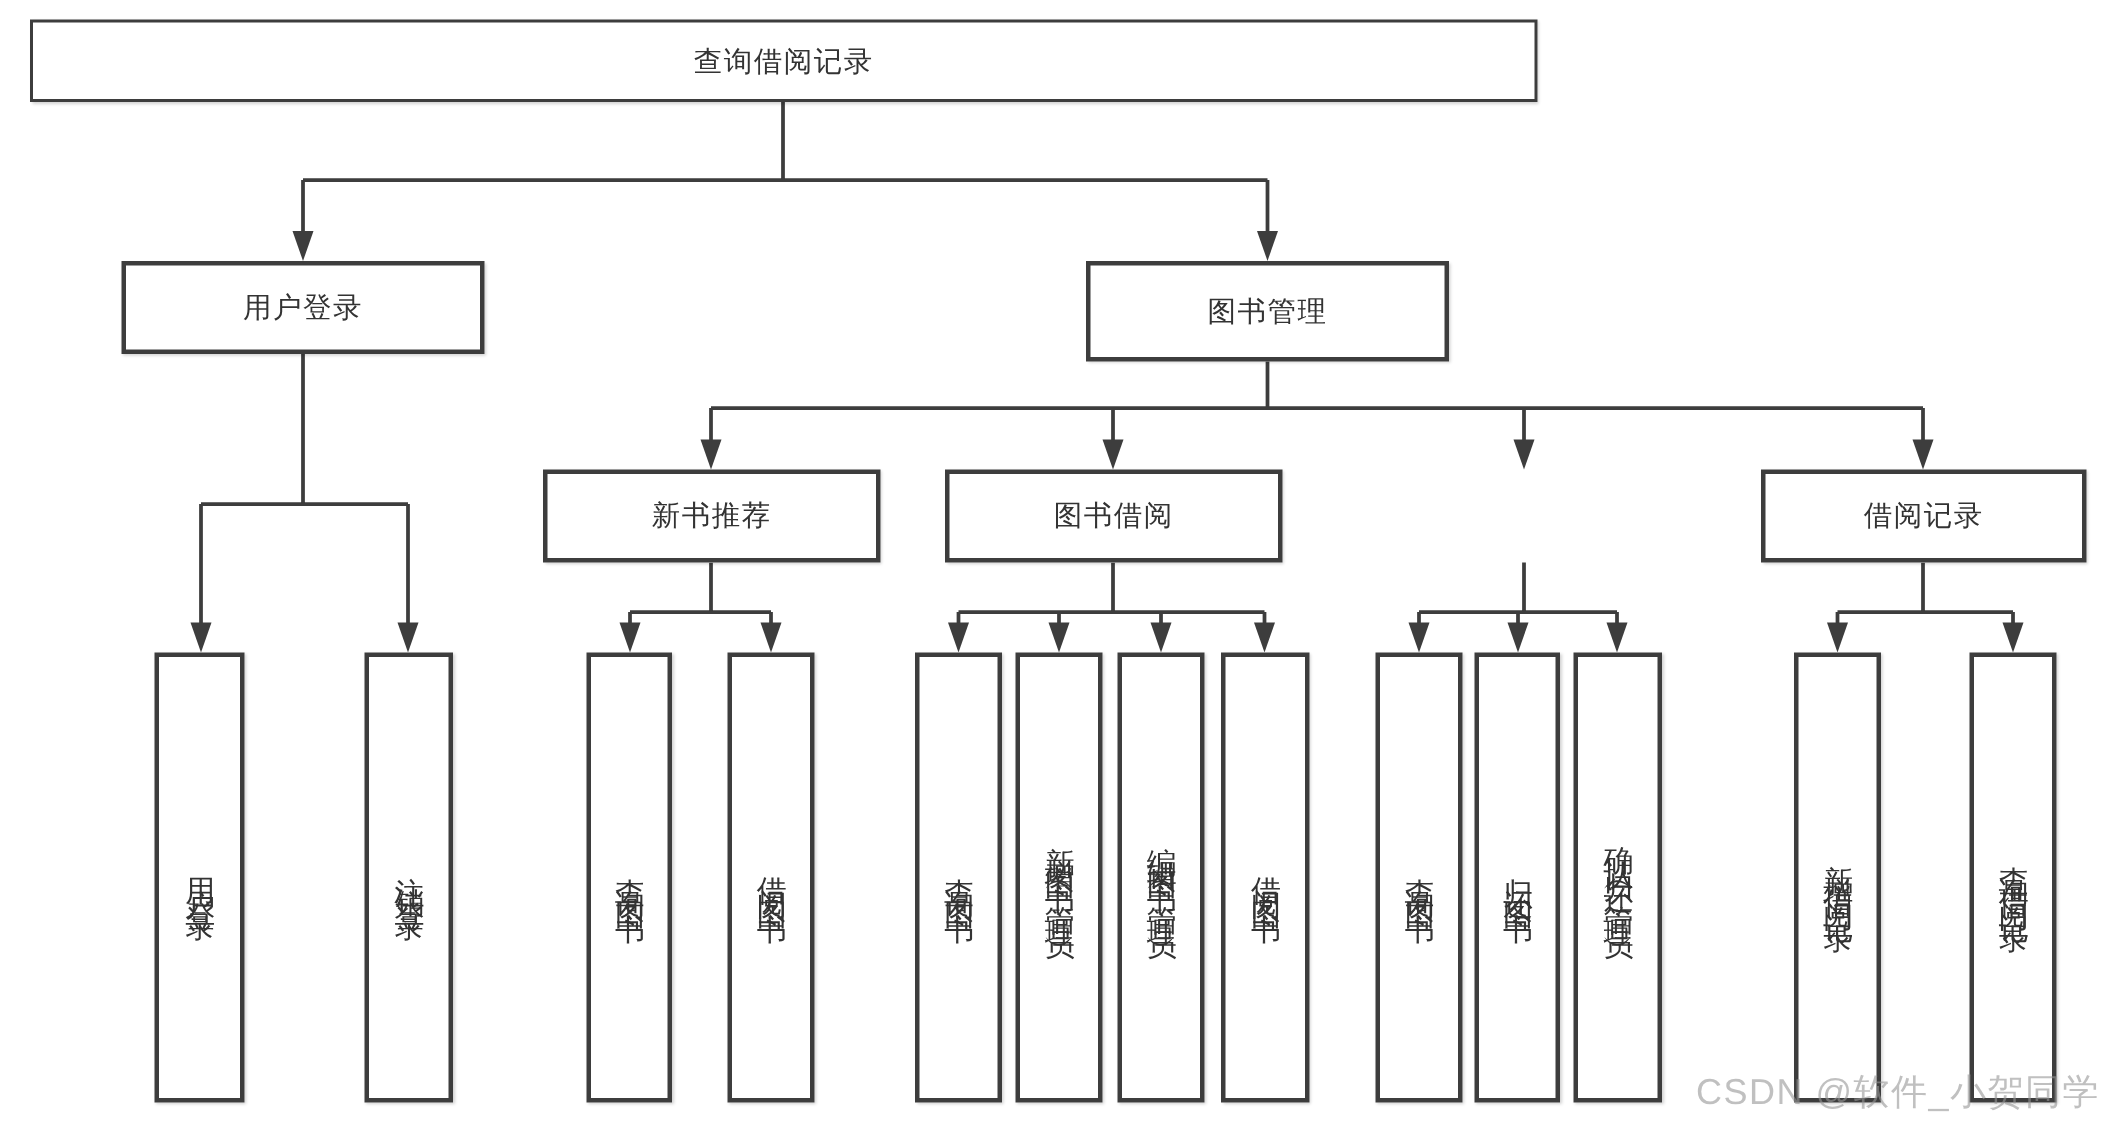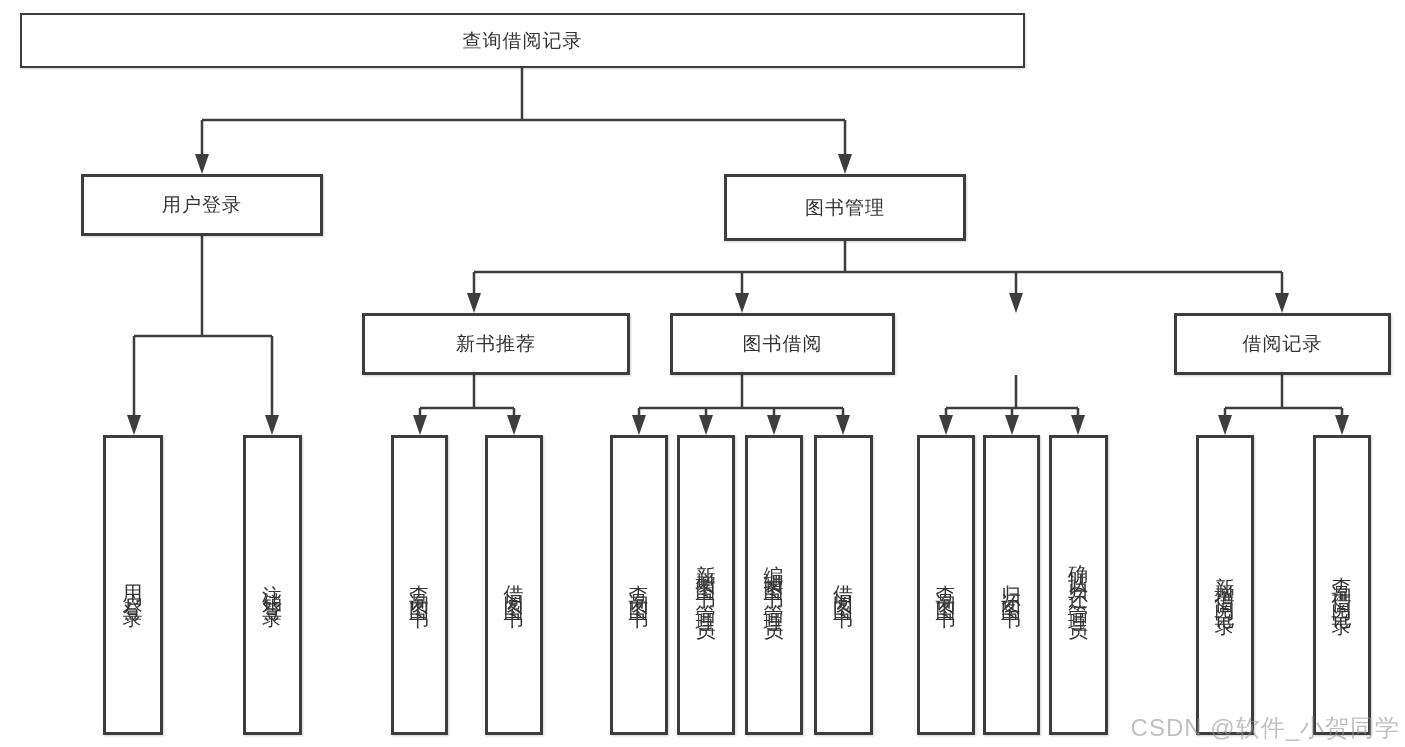--- a/index.html
+++ b/index.html
@@ -92,22 +92,22 @@
     <path d="M1282,375 V408 M1225,408 H1342 M1225,408 V418 M1342,408 V418"></path>
     <polygon points="1218,415 1232,415 1225,435"></polygon>
     <polygon points="1335,415 1349,415 1342,435"></polygon>
   </svg>
 
   <div class="box h-box root-box" style="left:20px;top:13px;width:1005px;height:55px;">查询借阅记录</div>
 
   <div class="box h-box" style="left:81px;top:174px;width:242px;height:62px;">用户登录</div>
   <div class="box h-box" style="left:724px;top:174px;width:242px;height:67px;">图书管理</div>
 
-  <div class="box h-box" style="left:362px;top:313px;width:268px;height:62px;">新书推荐</div>
-  <div class="box h-box" style="left:630px;top:313px;width:225px;height:62px;margin-left:40px;">图书借阅</div>
+  <div class="box h-box" style="left:362px;top:313px;width:225px;height:62px;">新书推荐</div>
+  <div class="box h-box" style="left:630px;top:313px;width:225px;height:62px;">图书借阅</div>
   <div class="box h-box" style="left:1174px;top:313px;width:217px;height:62px;">借阅记录</div>
 
   <div class="box v-box" style="left:103px;top:435px;width:60px;height:300px;">
     <span class="vtext">用户登录</span>
   </div>
   <div class="box v-box" style="left:243px;top:435px;width:59px;height:300px;">
     <span class="vtext">注销登录</span>
   </div>
 
   <div class="box v-box" style="left:391px;top:435px;width:57px;height:300px;">

